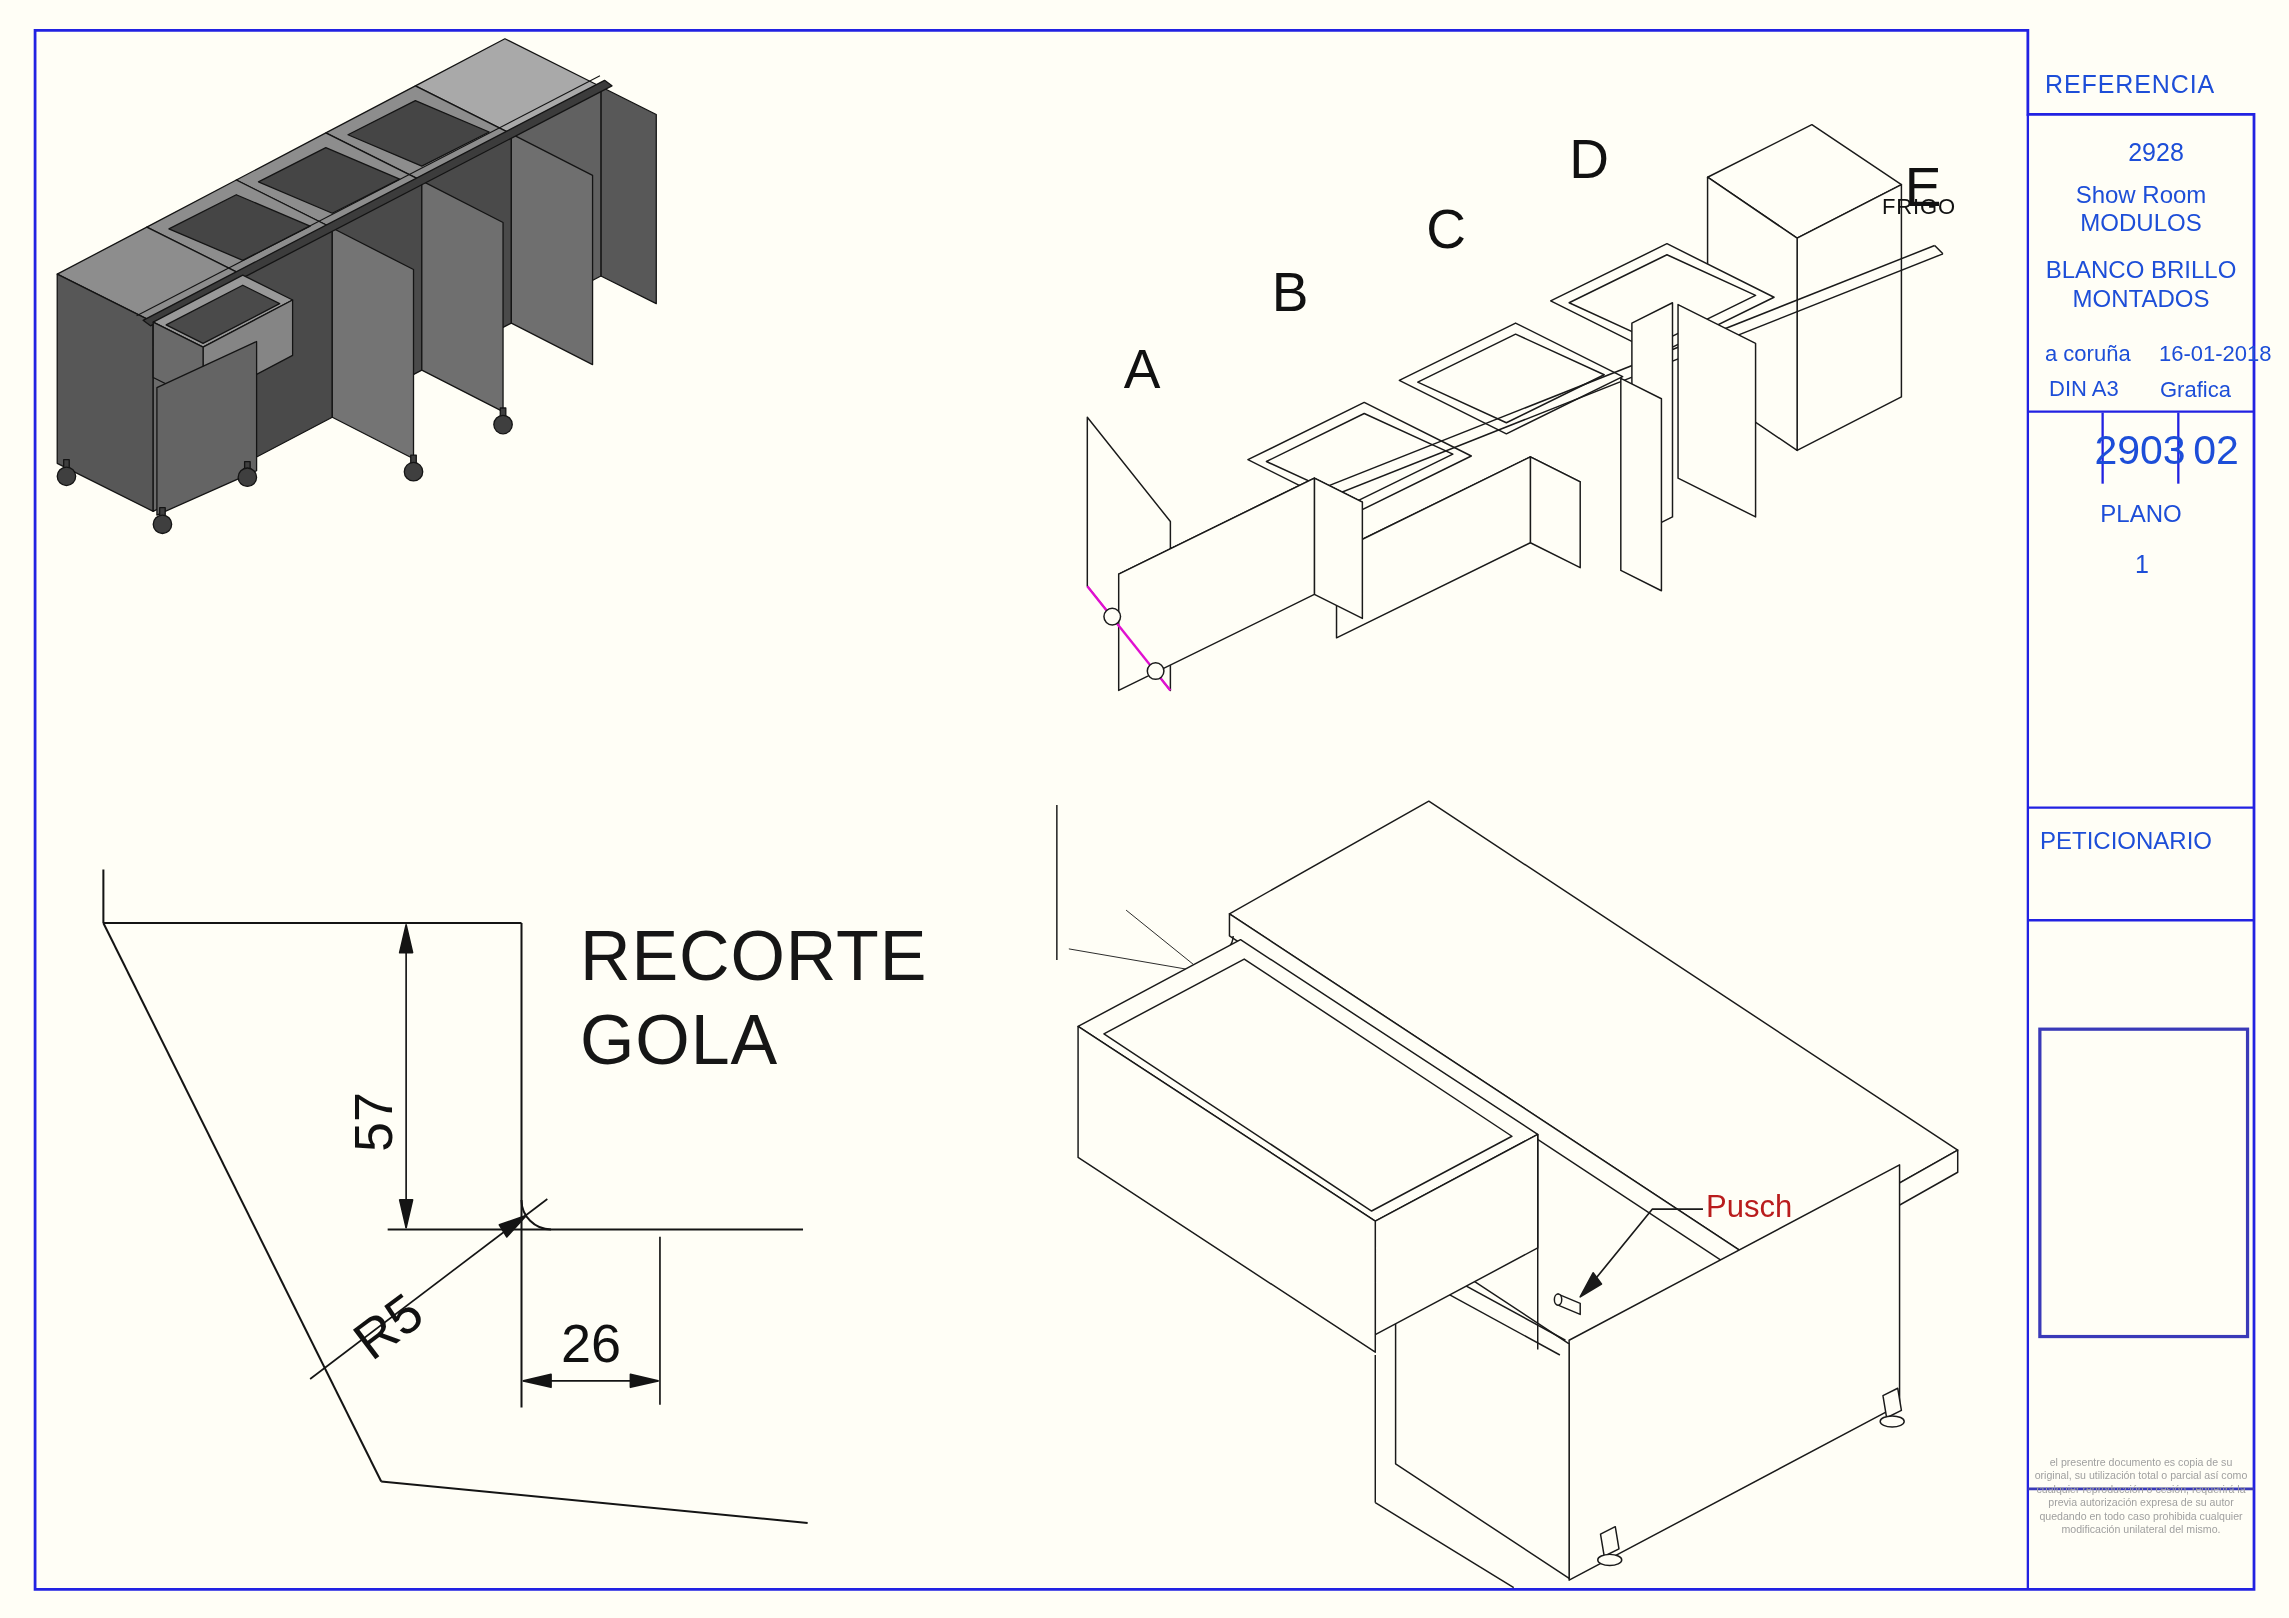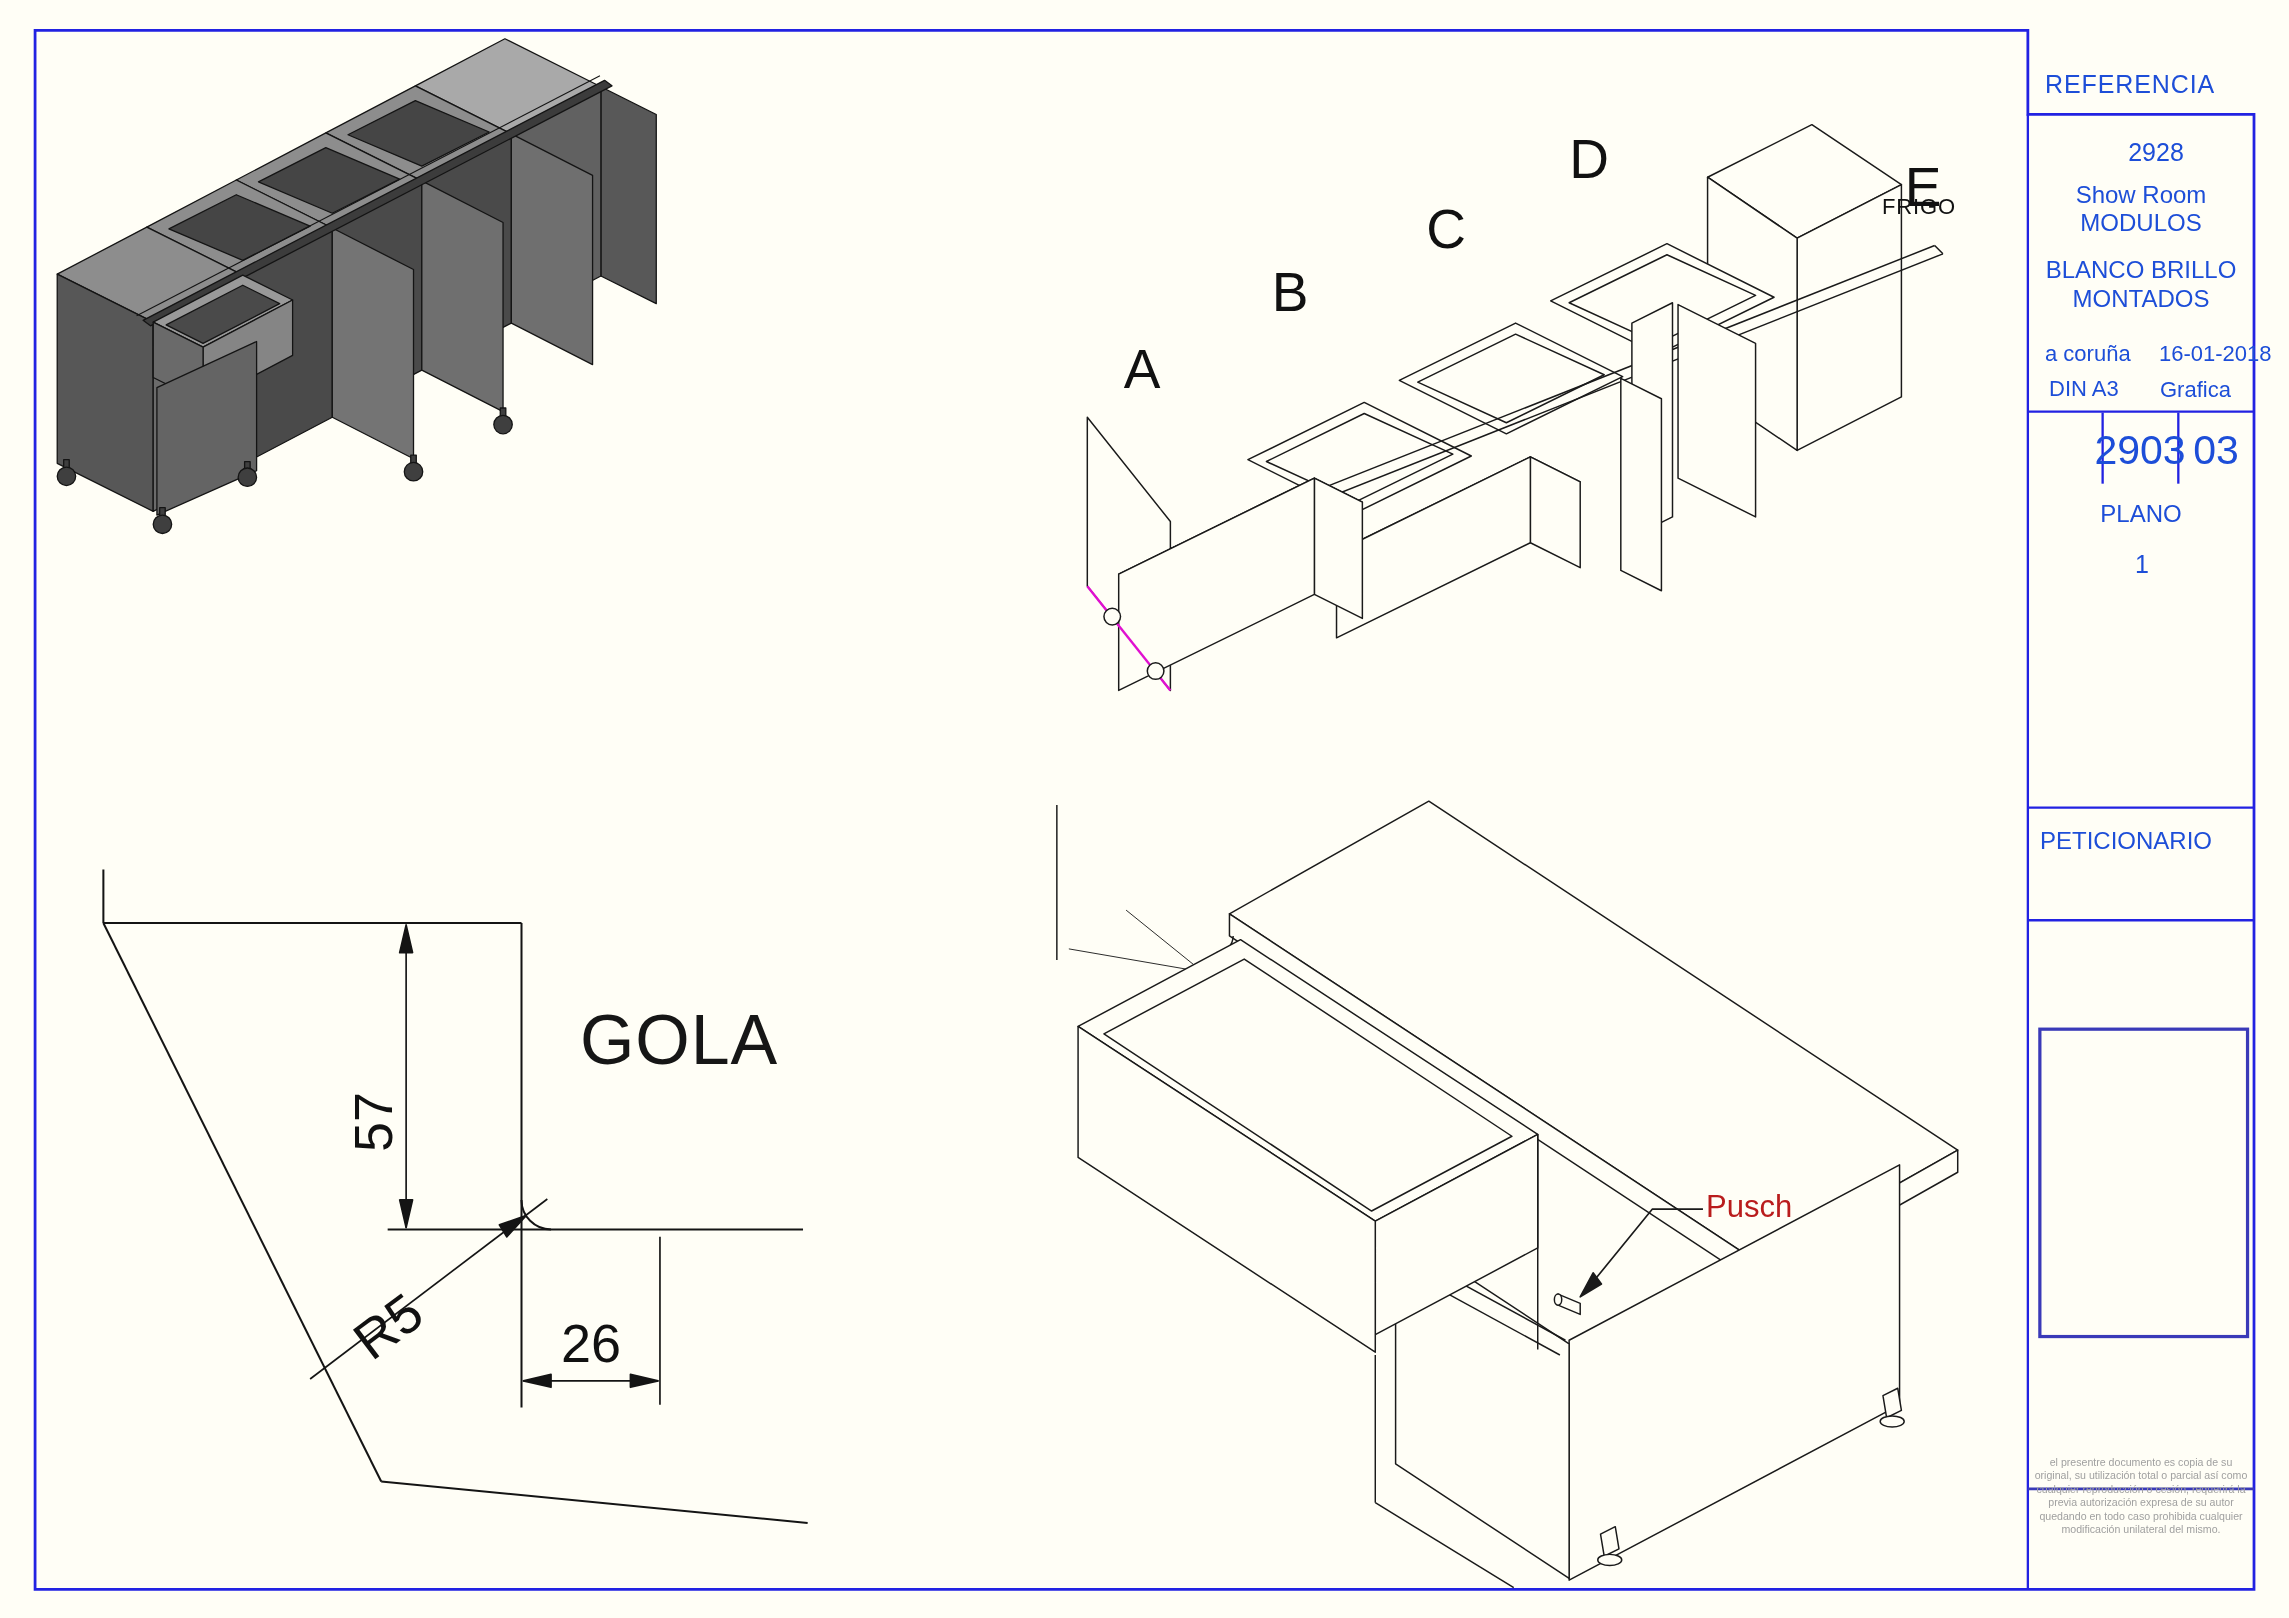--- a/index.html
+++ b/index.html
@@ -198,41 +198,42 @@
   <div class="t blue ctr tb-num">2928</div>
   <div class="t blue ctr tb-p1">Show Room</div>
   <div class="t blue ctr tb-p2">MODULOS</div>
   <div class="t blue ctr tb-f1">BLANCO BRILLO</div>
   <div class="t blue ctr tb-f2">MONTADOS</div>
   <div class="t blue tb-city">a coruña</div>
   <div class="t blue tb-date">16-01-2018</div>
   <div class="t blue tb-paper">DIN A3</div>
   <div class="t blue tb-graf">Grafica</div>
   <div class="t blue ctr tb-dn">2903</div>
-  <div class="t blue ctr tb-rev">03</div>
+  <div class="t blue ctr tb-rev">02</div>
   <div class="t blue ctr tb-plano">PLANO</div>
   <div class="t blue ctr tb-pnum">1</div>
   <div class="t blue tb-pet">PETICIONARIO</div>
 
   <div class="legal">
     <div>el presentre documento es copia de su</div>
     <div>original, su utilización total o parcial así como</div>
     <div>cualquier reproducción o cesión, requerirá la</div>
     <div>previa autorización expresa de su autor</div>
     <div>quedando en todo caso prohibida cualquier</div>
     <div>modificación unilateral del mismo.</div>
   </div>
 
   <div class="t mod-label ctr" style="left:1142px;top:369px;">A</div>
   <div class="t mod-label ctr" style="left:1290px;top:292px;">B</div>
   <div class="t mod-label ctr" style="left:1446px;top:229px;">C</div>
   <div class="t mod-label ctr" style="left:1589px;top:159px;">D</div>
   <div class="t mod-label ctr" style="left:1923px;top:187px;">E</div>
   <div class="t frigo ctr" style="left:1884px;top:207px;margin-left:35px;">FRIGO</div>
 
+  <div class="t blk rec1">RECORTE</div>
   <div class="t blk rec2">GOLA</div>
   <div class="t dim d57">57</div>
   <div class="t dim dR5">R5</div>
   <div class="t dim ctr d26">26</div>
 
   <div class="t pusch">Pusch</div>
 
 </div>
 
 

